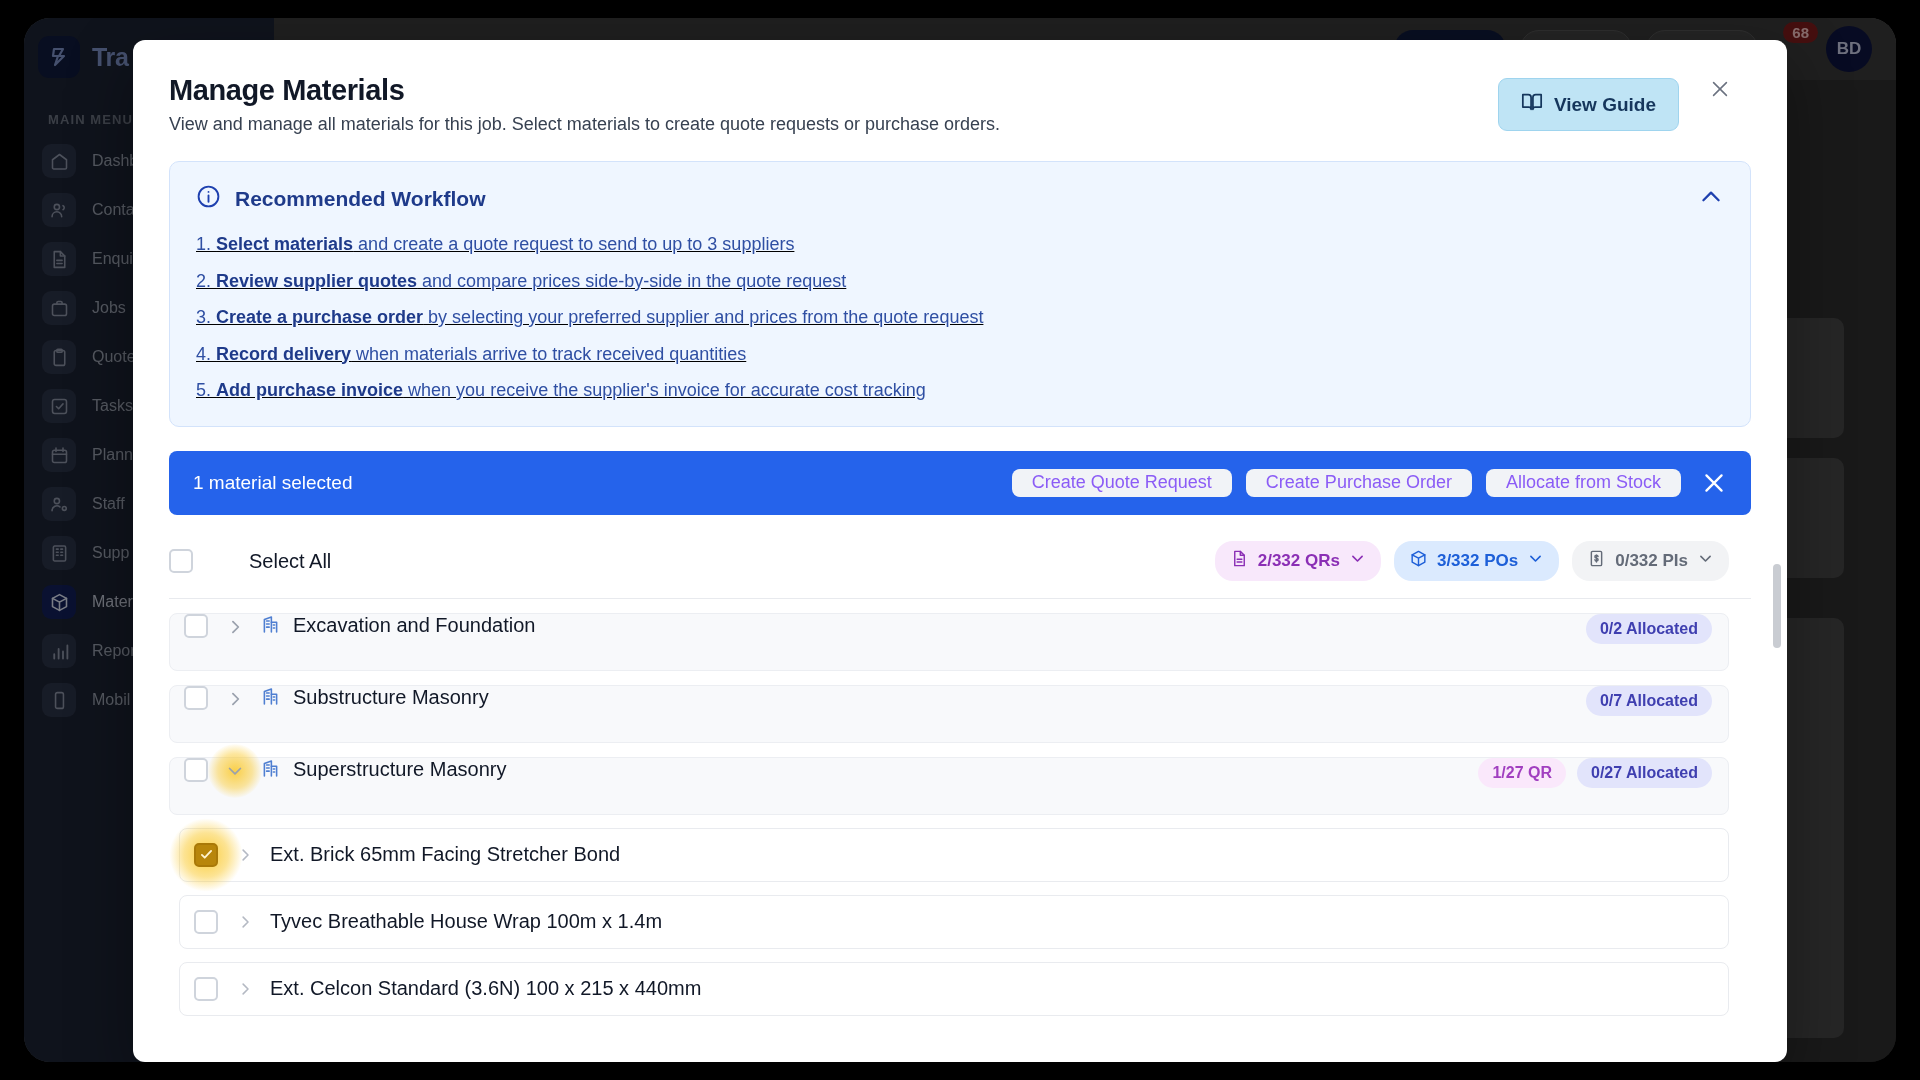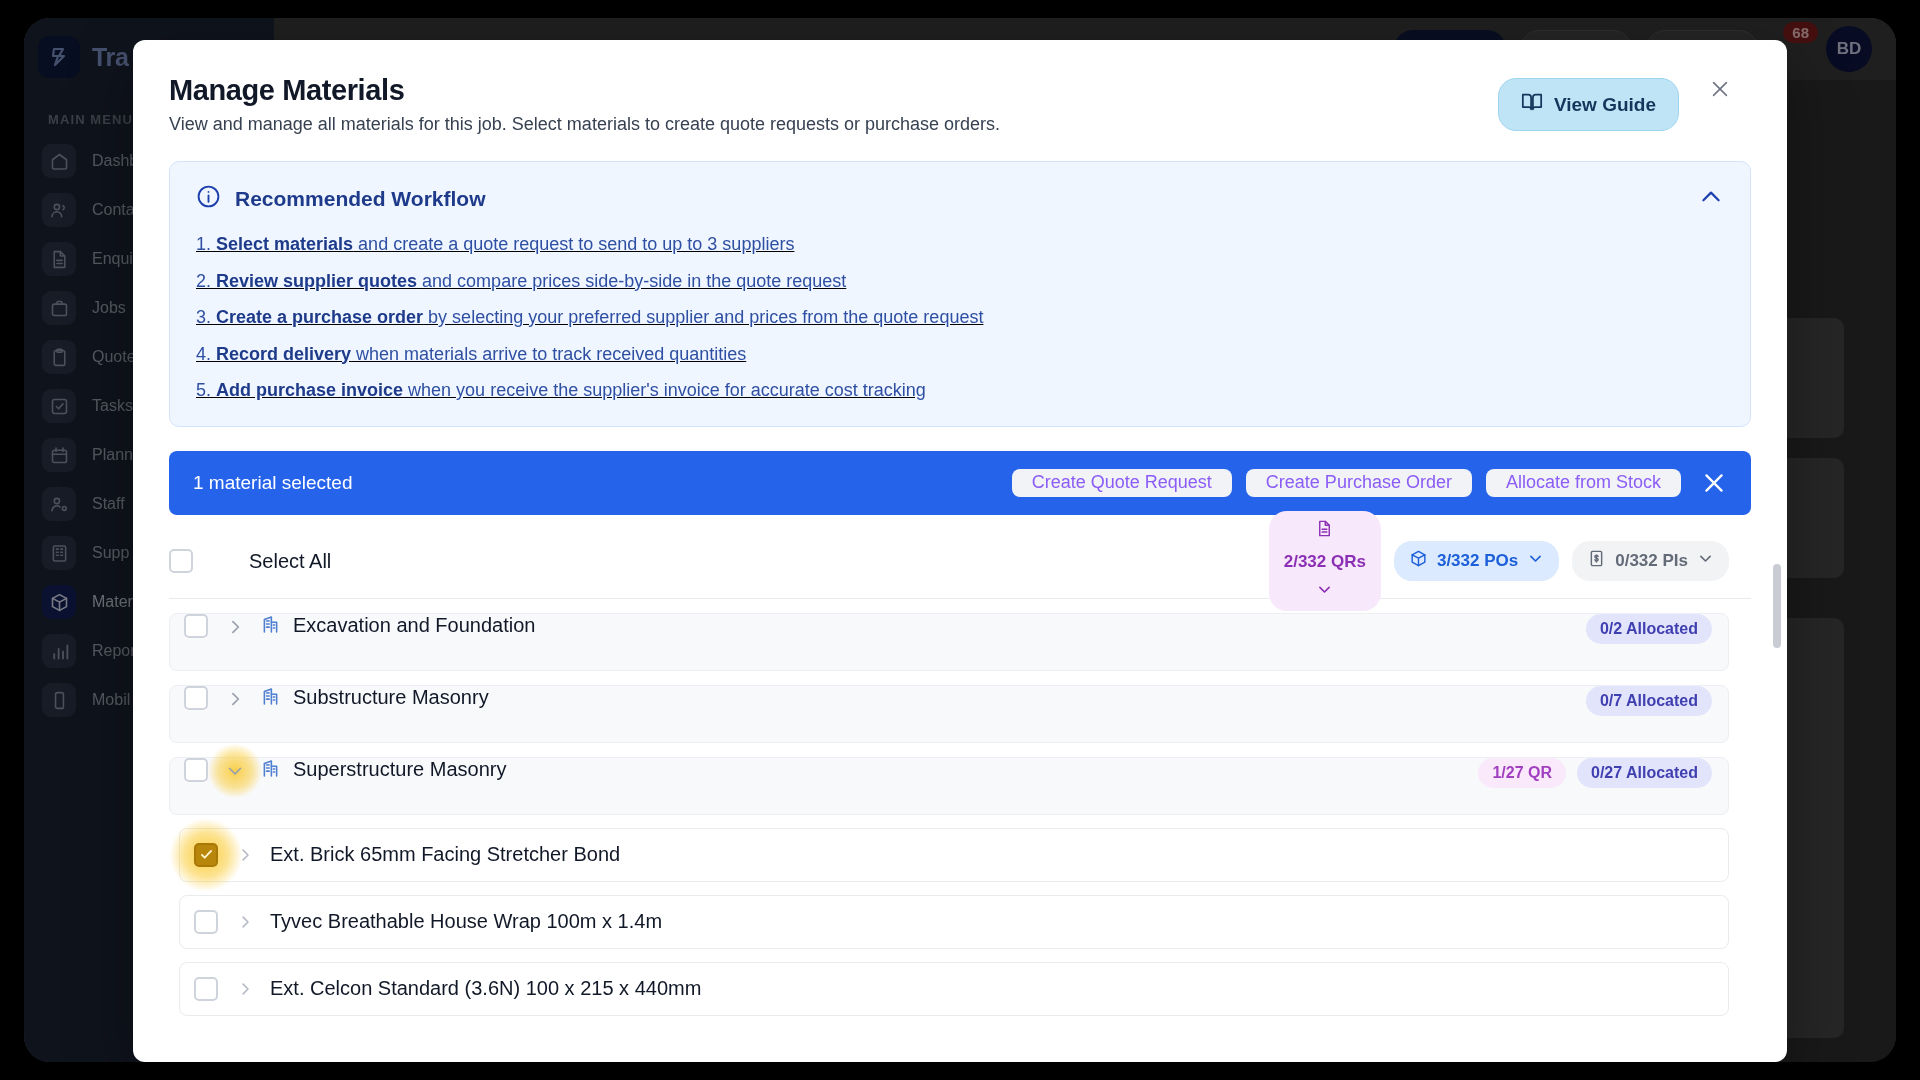--- a/index.html
+++ b/index.html
@@ -105,21 +105,21 @@
 
   .modal-head { padding-top: 34px; position: relative; }
   .modal-title { font-size: 29px; font-weight: bold; color: #111827; letter-spacing: -0.4px; }
   .modal-sub { font-size: 18px; color: #374151; margin-top: 7px; }
 
   .view-guide {
     position: absolute; right: 72px; top: 38px;
     display: flex; align-items: center; gap: 11px;
     background: #bfe4f5; color: #15365c;
     border: 1px solid #9fd4ee;
-    border-radius: 18px;
+    border-radius: 9px;
     padding: 12px 22px;
     font-size: 19px; font-weight: bold;
     cursor: pointer;
     margin-left: 40px;
   }
   .close-x {
     position: absolute; right: 16px; top: 34px;
     width: 30px; height: 30px; color: #6b7280; cursor: pointer;
     display: flex; align-items: center; justify-content: center;
   }
@@ -183,21 +183,21 @@
     display: flex; align-items: center; justify-content: center;
   }
   .list-head-lbl { font-size: 20px; color: #111827; margin-left: 16px; flex: 1; }
 
   .fbadge {
     display: inline-flex; align-items: center; gap: 9px;
     border-radius: 18px; padding: 8px 15px;
     font-size: 17px; font-weight: bold;
     margin-left: 13px; cursor: pointer;
   }
-  .fb-qr { background: #f8e8fb; color: #8b2fb5; flex-direction: column; }
+  .fb-qr { background: #f8e8fb; color: #8b2fb5; }
   .fb-po { background: #dbeafe; color: #1d5fd8; }
   .fb-pi { background: #f2f3f5; color: #646b78; }
 
   
   .tree { position: relative; padding-right: 22px; }
   .grp-row {
     display: flex; align-items: flex-start;
     height: 58px; margin-top: 14px;
     background: #f8f9fb;
     border: 1px solid #eceef2;

